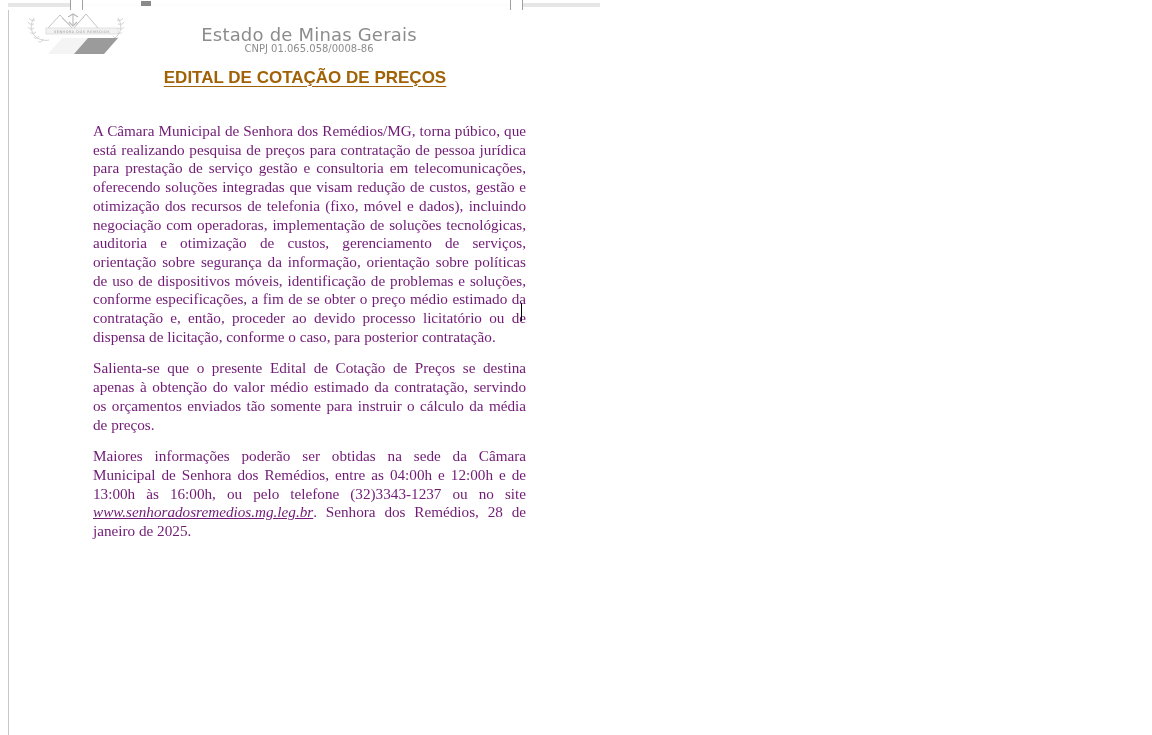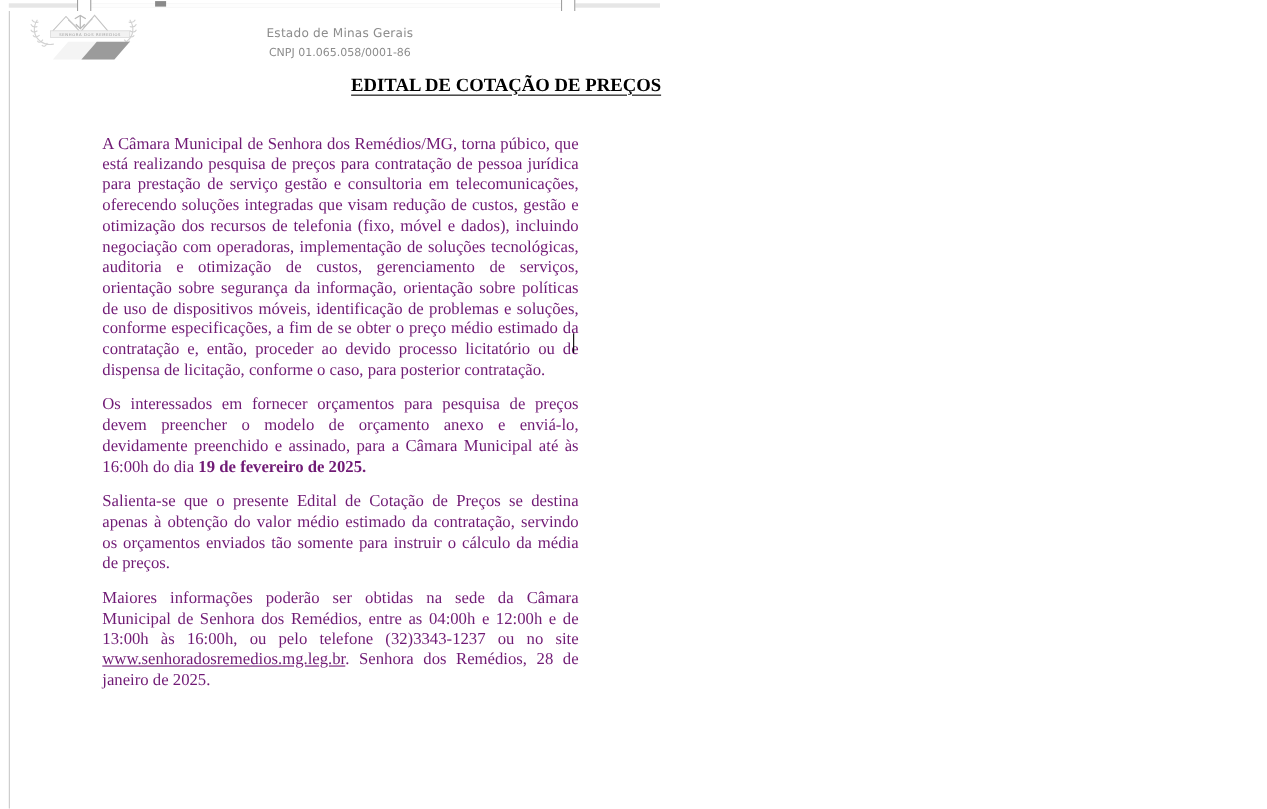--- a/index.html
+++ b/index.html
@@ -84,21 +84,21 @@
     width: 110px;
     height: 48px;
   }
   #org-name {
     position: absolute;
     left: 150px;
     top: 14px;
     width: 300px;
     text-align: center;
     font-family: "DejaVu Sans", "Liberation Sans", sans-serif;
-    font-size: 11px;
+    font-size: 18px;
     color: #8c8c8c;
     letter-spacing: .2px;
     white-space: nowrap;
   }
   #org-cnpj {
     position: absolute;
     left: 150px;
     top: 33px;
     width: 300px;
     text-align: center;
@@ -107,25 +107,25 @@
     color: #8c8c8c;
     white-space: nowrap;
   }
 
   
   #doc-title {
     position: absolute;
     left: 0;
     top: 58px;
     width: 592px;
-    text-align: right;
-    font-family: Liberation Serif, serif;
+    text-align: center;
+    font-family: Liberation Sans, sans-serif;
     font-size: 17px;
     font-weight: bold;
-    color: #000000;
+    color: #a16207;
   }
   #doc-title span {
     text-decoration: underline;
     text-underline-offset: 3px;
   }
 
   
   #body-text {
     position: absolute;
     left: 84px;
@@ -138,20 +138,21 @@
     text-align: justify;
     text-justify: inter-word;
   }
   #body-text p {
     margin: 0 0 13px 0;
     text-align: justify;
   }
   #body-text p:last-child { margin-bottom: 0; }
   .bold   { font-weight: bold; }
   .urllink {
+    font-style: italic;
     text-decoration: underline;
   }
 
   
   #text-caret {
     position: absolute;
     left: 521px;
     top: 303px;
     width: 1px;
     height: 18px;
@@ -211,30 +212,29 @@
 
         <rect x="20" y="20" width="72" height="6" fill="#f2f2f2" stroke="#d8d8d8" stroke-width=".7"></rect>
         <text x="56" y="25" font-family="DejaVu Sans, sans-serif" font-size="3.4" fill="#9a9a9a" text-anchor="middle" letter-spacing=".6">SENHORA DOS REMEDIOS</text>
 
         <polygon points="36,30 92,30 78,46 22,46" fill="#f4f4f4"></polygon>
         <polygon points="62,30 92,30 78,46 48,46" fill="#9b9b9b"></polygon>
       </svg>
     </div>
 
     <div id="org-name">Estado de Minas Gerais</div>
-    <div id="org-cnpj">CNPJ 01.065.058/0001-86</div>
+    <div id="org-cnpj">CNPJ 01.065.058/0008-86</div>
   </div>
 
   <div id="doc-title"><span>EDITAL DE COTAÇÃO DE PREÇOS</span></div>
 
   <div id="body-text">
 
     <p><span>A Câmara Municipal de Senhora dos Remédios/MG, torna púbico, que está realizando pesquisa de preços para contratação de pessoa jurídica para prestação de serviço gestão e consultoria em telecomunicações, oferecendo soluções integradas que visam redução de custos, gestão e otimização dos recursos de telefonia (fixo, móvel e dados), incluindo negociação com operadoras, implementação de soluções tecnológicas, auditoria e otimização de custos, gerenciamento de serviços, orientação sobre segurança da informação, orientação sobre políticas de uso de dispositivos móveis, identificação de problemas e soluções, conforme especificações, a fim de se obter o preço médio estimado da contratação e, então, proceder ao devido processo licitatório ou de dispensa de licitação, conforme o caso, para posterior contratação.</span></p>
 
-    <p><span>Os interessados em fornecer orçamentos para pesquisa de preços devem preencher o modelo de orçamento anexo e enviá-lo, devidamente preenchido e assinado, para a Câmara Municipal até às 16:00h do dia </span><span class="bold">19 de fevereiro de 2025.</span></p>
 
     <p><span>Salienta-se que o presente Edital de Cotação de Preços se destina apenas à obtenção do valor médio estimado da contratação, servindo os orçamentos enviados tão somente para instruir o cálculo da média de preços.</span></p>
 
     <p><span>Maiores informações poderão ser obtidas na sede da Câmara Municipal de Senhora dos Remédios, entre as 04:00h e 12:00h e de 13:00h às 16:00h, ou pelo telefone (32)3343-1237 ou no site </span><span class="urllink">www.senhoradosremedios.mg.leg.br</span><span>. Senhora dos Remédios, 28 de janeiro de 2025.</span></p>
 
   </div>
 </div>
 
 <div id="text-caret"></div>
 

